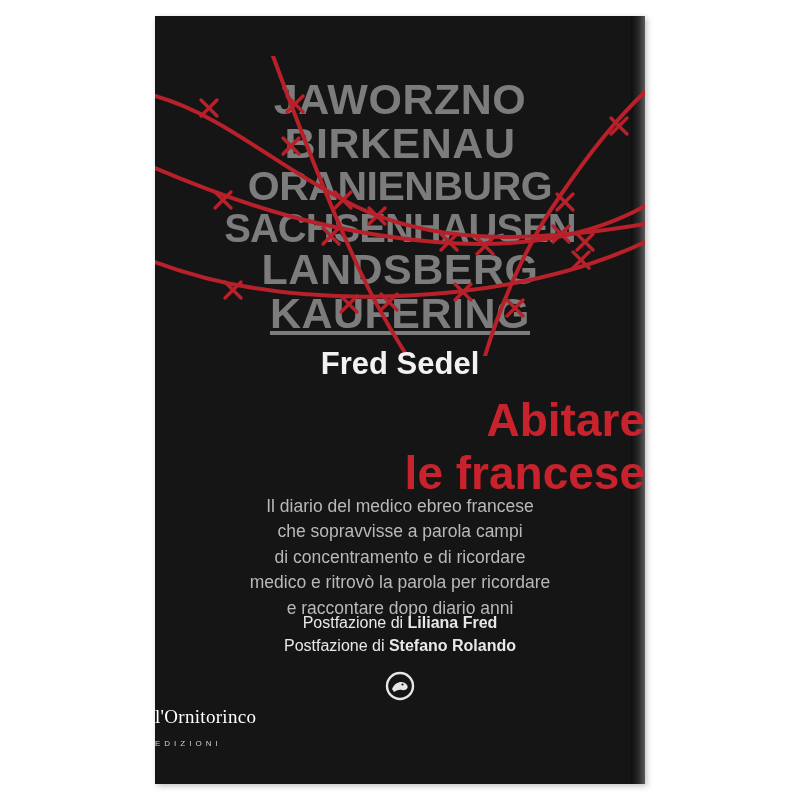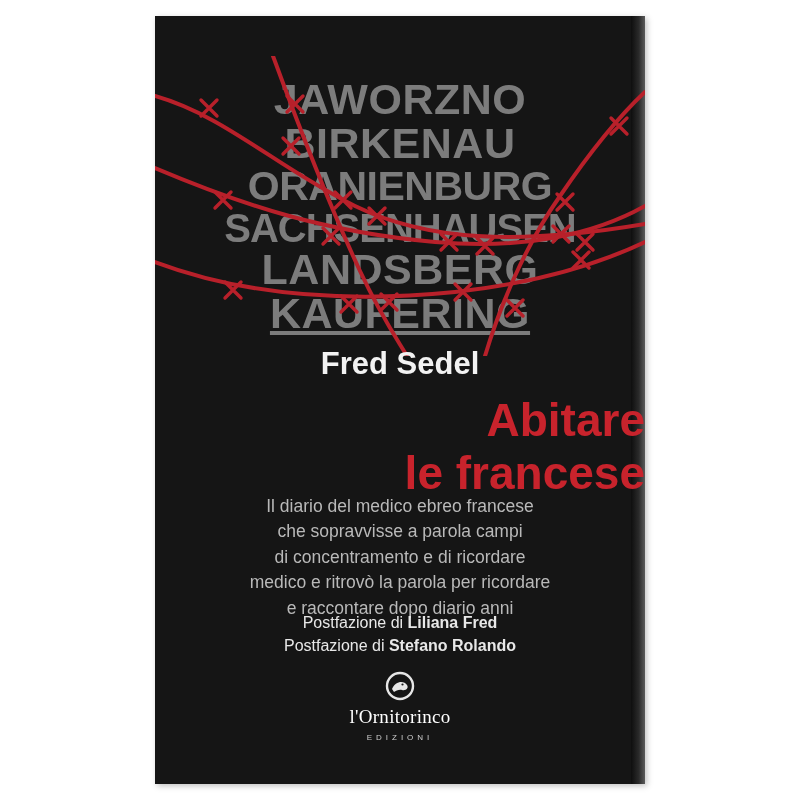--- a/index.html
+++ b/index.html
@@ -129,40 +129,39 @@
   }
   #credits .line { display: block; }
   #credits b { font-weight: bold; }
 
   
   #publisher {
     position: absolute;
     left: 0;
     top: 652px;
     width: 490px;
-    text-align: center;
     z-index: 4;
   }
   #pub-mark {
     width: 36px;
     height: 36px;
     margin: 0 auto 2px auto;
     display: block;
   }
   #pub-name {
     color: #ffffff;
     font-size: 19px;
     font-family: "Liberation Serif", serif;
     letter-spacing: 0.3px;
   }
   #pub-sub {
     color: #cfcfcf;
     font-size: 8px;
     letter-spacing: 4px;
-    margin-top: 5px;
+    margin-top: 11px;
   }
 </style>
 </head>
 <body>
 
 <div id="stage">
 
   <div id="cover">
 
     <div id="camps">

